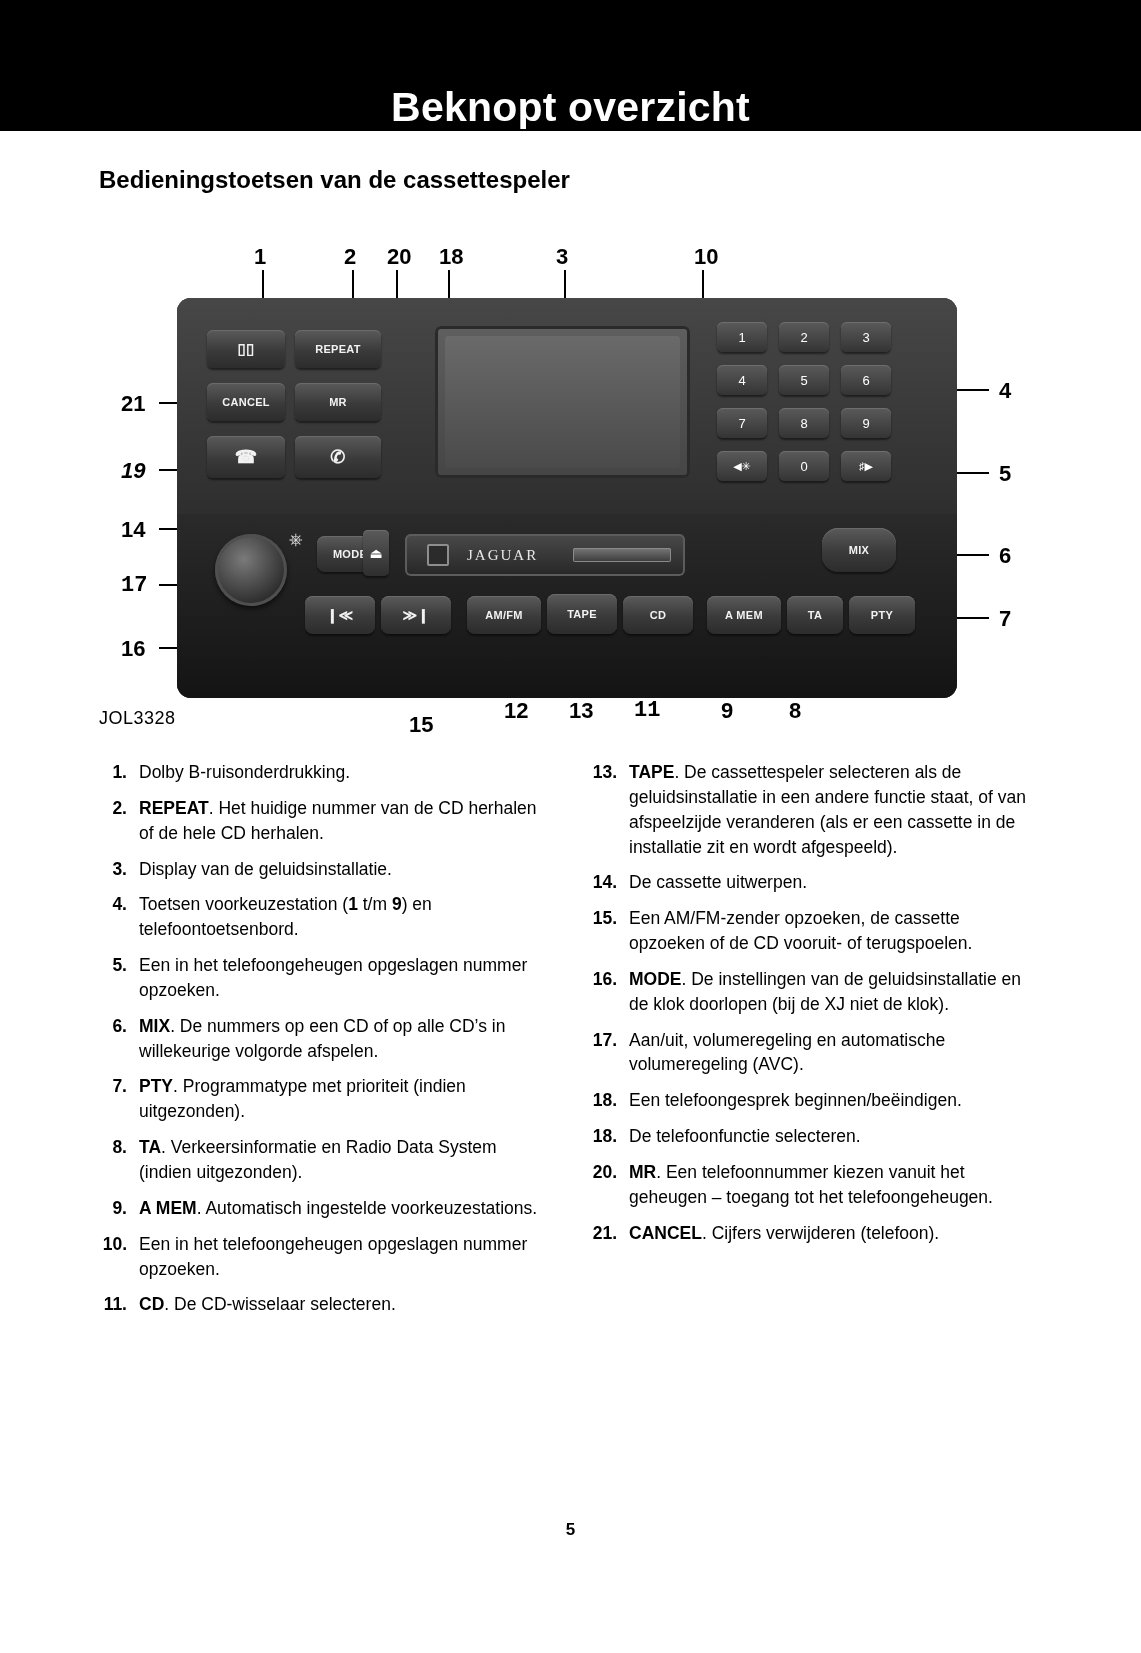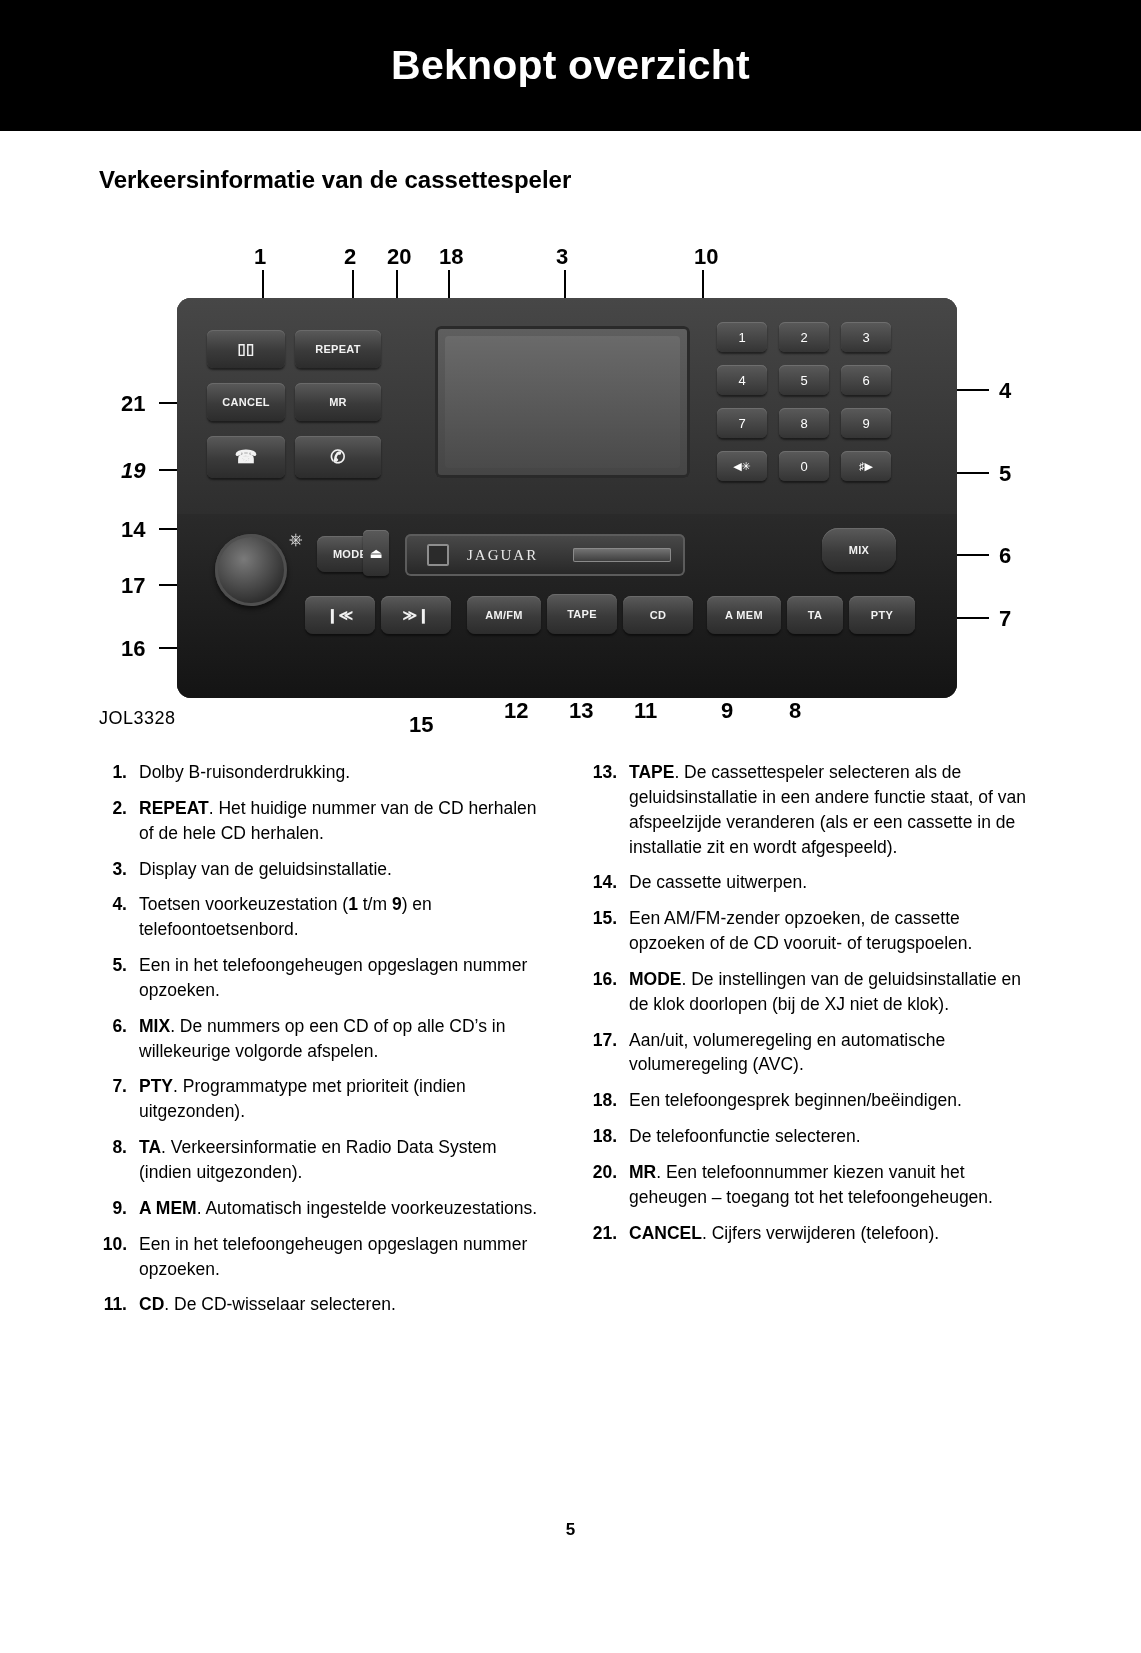--- a/index.html
+++ b/index.html
@@ -15,21 +15,21 @@
   }
 
   
   .banner {
     position: absolute;
     top: 0; left: 0;
     width: 1141px;
     height: 131px;
     background: #000;
     display: flex;
-    align-items: center;
+    align-items: flex-end;
     justify-content: center;
   }
   .banner-title {
     color: #fff;
     font-size: 41px;
     font-weight: bold;
     letter-spacing: 0.2px;
   }
 
   
@@ -239,46 +239,46 @@
     font-weight: bold;
   }
 </style>
 </head>
 <body>
 
 <div class="banner">
   <div class="banner-title">Beknopt overzicht</div>
 </div>
 
-<div class="section-heading">Verkeersinformatie van de cassettespeler</div>
+<div class="section-heading">Bedieningstoetsen van de cassettespeler</div>
 
 <div class="figure">
 
   <div class="callout" style="left:155px; top:8px;">1</div>
   <div class="callout" style="left:245px; top:8px;">2</div>
   <div class="callout" style="left:288px; top:8px;">20</div>
   <div class="callout" style="left:340px; top:8px;">18</div>
   <div class="callout" style="left:457px; top:8px;">3</div>
   <div class="callout" style="left:595px; top:8px;">10</div>
 
   <div class="callout" style="left:900px; top:142px;">4</div>
   <div class="callout" style="left:900px; top:225px;">5</div>
   <div class="callout" style="left:900px; top:307px;">6</div>
   <div class="callout" style="left:900px; top:370px;">7</div>
 
   <div class="callout" style="left:22px; top:155px;">21</div>
   <div class="callout" style="left:22px; top:222px;font-style:italic;">19</div>
   <div class="callout" style="left:22px; top:281px;">14</div>
-  <div class="callout" style="left:22px; top:337px;">17</div>
+  <div class="callout" style="left:22px; top:337px;font-family:Liberation Mono, monospace;">17</div>
   <div class="callout" style="left:22px; top:400px;">16</div>
 
   <div class="callout" style="left:310px; top:476px;">15</div>
   <div class="callout" style="left:405px; top:462px;">12</div>
   <div class="callout" style="left:470px; top:462px;">13</div>
-  <div class="callout" style="left:535px; top:462px;">11</div>
+  <div class="callout" style="left:535px; top:462px;font-family:Liberation Mono, monospace;">11</div>
   <div class="callout" style="left:622px; top:462px;">9</div>
   <div class="callout" style="left:690px; top:462px;">8</div>
 
   <div class="leader" style="left:163px; top:34px; width:2px; height:62px;"></div>
   <div class="leader" style="left:253px; top:34px; width:2px; height:52px;"></div>
   <div class="leader" style="left:297px; top:34px; width:2px; height:68px;"></div>
   <div class="leader" style="left:349px; top:34px; width:2px; height:130px;"></div>
   <div class="leader" style="left:465px; top:34px; width:2px; height:82px;"></div>
   <div class="leader" style="left:603px; top:34px; width:2px; height:200px;"></div>
 

